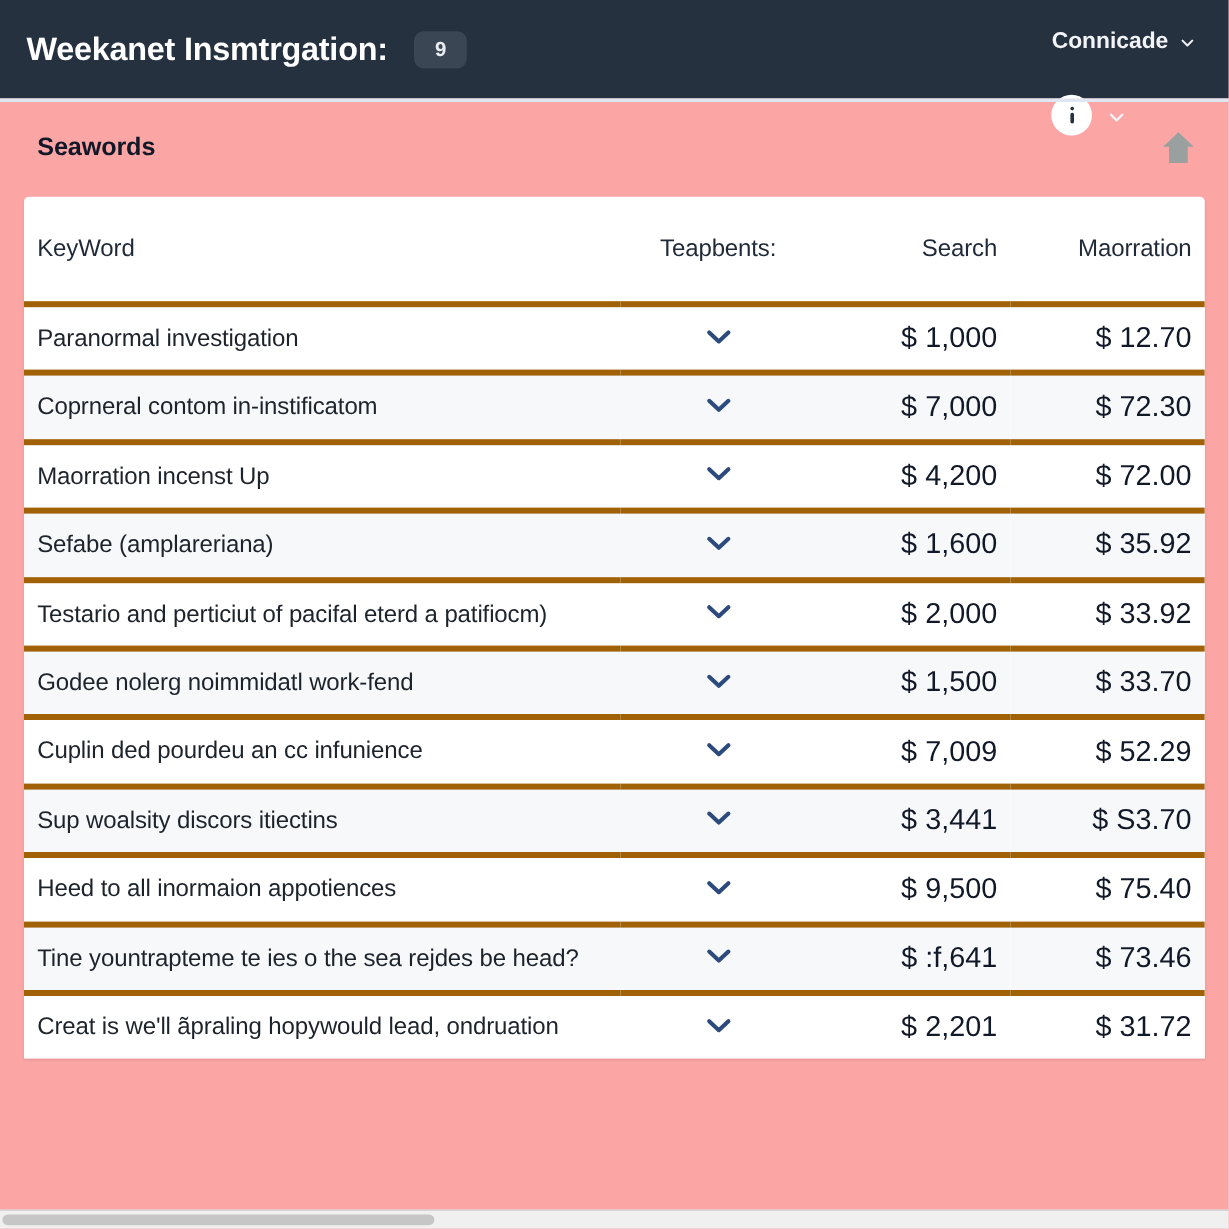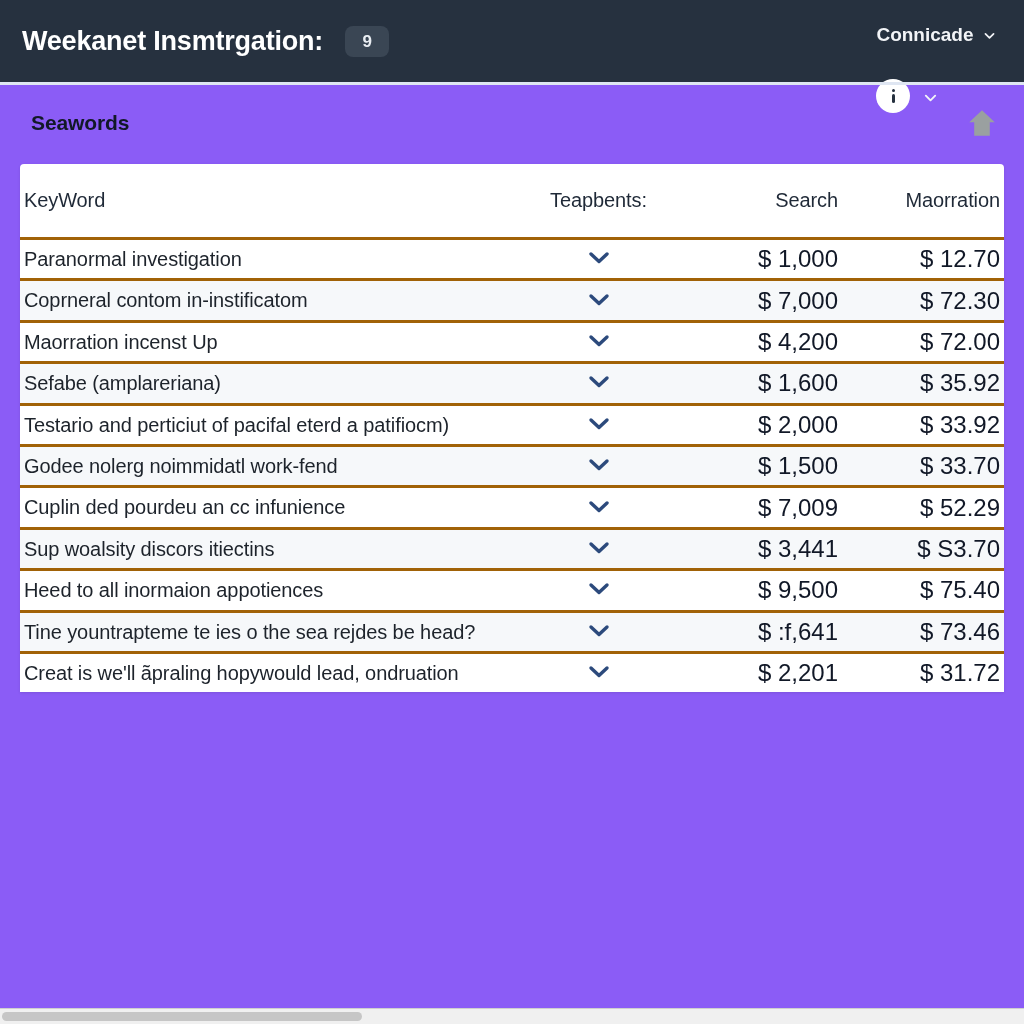--- a/index.html
+++ b/index.html
@@ -11,21 +11,21 @@
     background: #e8eaea;
     font-family: "Liberation Sans", sans-serif;
     -webkit-font-smoothing: antialiased;
   }
 
   .app {
     width: 1024px;
     height: 1024px;
     position: relative;
     overflow: hidden;
-    background: #8b5cf6;
+    background: #fca5a5;
   }
 
   
   .navbar {
     height: 82px;
     background: #26313f;
     display: flex;
     align-items: center;
     padding: 0 20px 0 22px;
     box-sizing: border-box;
@@ -146,21 +146,21 @@
     box-shadow: 0 1px 3px rgba(0,0,0,0.10);
     overflow: hidden;
   }
 
   table.kw {
     width: 100%;
     border-collapse: collapse;
     table-layout: fixed;
   }
   table.kw th, table.kw td {
-    padding: 4px;
+    padding: 11px;
     vertical-align: middle;
   }
 
   col.c-keyword  { width: 497px; }
   col.c-trend    { width: 163px; }
   col.c-search   { width: 162px; }
   col.c-comp     { width: 162px; }
 
   thead th {
     height: 65px;
@@ -176,21 +176,21 @@
   th.h-trend {
     text-align: center;
     padding-right: 6px;
   }
   th.h-search, th.h-comp {
     text-align: right;
     padding-right: 28px;
   }
 
   tbody tr {
-    border-top: 3px solid #a16207;
+    border-top: 5px solid #a16207;
   }
   tbody tr.odd  { background: #ffffff; }
   tbody tr.even { background: #f6f8fa; }
 
   td.kw-cell {
     text-align: left;
     padding: 19px 14px 19px 27px;
     font-size: 20px;
     color: #1d232b;
     line-height: 1.52;

